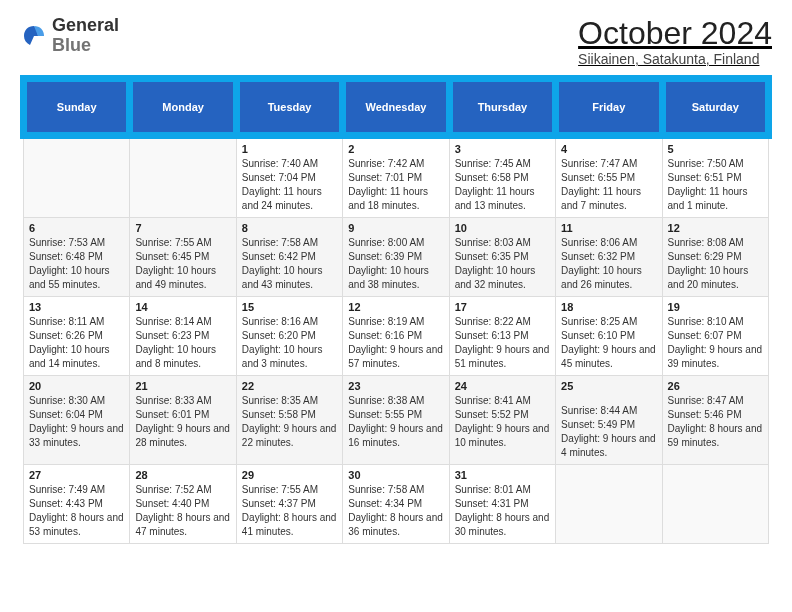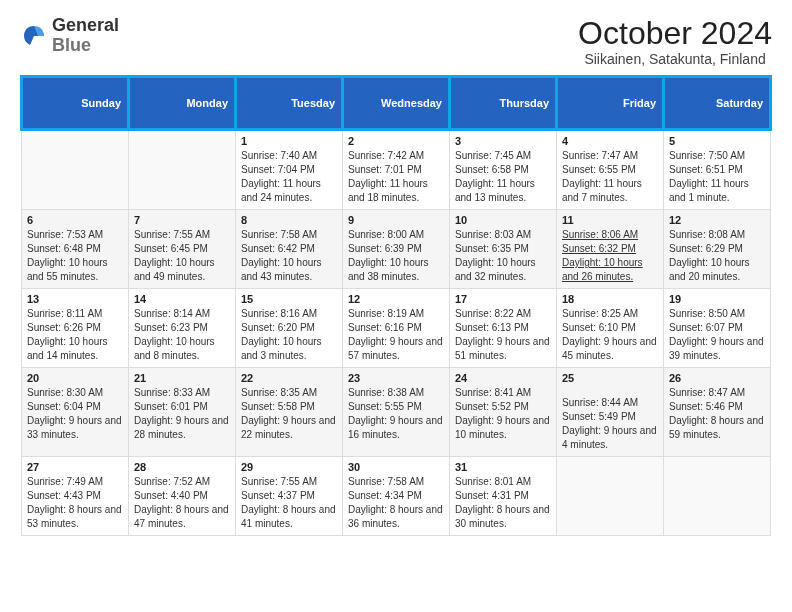--- a/index.html
+++ b/index.html
@@ -32,21 +32,22 @@
       font-weight: bold;
       line-height: 1.1;
     }
     .logo-text .general { color: #333; }
     .logo-text .blue { color: #737373; }
     .logo-icon {
       width: 28px;
       height: 28px;
     }
     .title-block {
-      text-align: center;
+      text-align: left;
+      text-decoration: underline;
     }
     .month-title {
       font-size: 32px;
       font-weight: normal;
       color: #222;
       line-height: 1.1;
     }
     .subtitle {
       font-size: 14px;
       color: #444;
@@ -55,22 +56,22 @@
       width: 100%;
       border-collapse: collapse;
       font-size: 10px;
     }
     thead tr th {
       background: #2563c0;
       color: #fff;
       font-size: 11px;
       font-weight: bold;
       padding: 19px 6px;
-      text-align: right;
-      border: 3px solid #0ea5e9;
+      text-align: center;
+      border: 7px solid #0ea5e9;
     }
     tbody tr {
       border-bottom: 1px solid #ccc;
     }
     tbody tr:nth-child(odd) {
       background: #fff;
     }
     tbody tr:nth-child(even) {
       background: #f5f5f5;
     }
@@ -191,21 +192,21 @@
 Daylight: 10 hours and 38 minutes.</div>
           </td>
           <td>
             <span class="day-num">10</span>
             <div class="day-info" style="white-space: pre-line;">Sunrise: 8:03 AM
 Sunset: 6:35 PM
 Daylight: 10 hours and 32 minutes.</div>
           </td>
           <td>
             <span class="day-num">11</span>
-            <div class="day-info" style="white-space: pre-line; text-decoration: underline;">Sunrise: 8:06 AM
+            <div class="day-info" style="white-space: pre-line;">Sunrise: 8:06 AM
 Sunset: 6:32 PM
 Daylight: 10 hours and 26 minutes.</div>
           </td>
           <td>
             <span class="day-num">12</span>
             <div class="day-info" style="white-space: pre-line;">Sunrise: 8:08 AM
 Sunset: 6:29 PM
 Daylight: 10 hours and 20 minutes.</div>
           </td>
         </tr>
@@ -241,21 +242,21 @@
 Daylight: 9 hours and 51 minutes.</div>
           </td>
           <td>
             <span class="day-num">18</span>
             <div class="day-info" style="white-space: pre-line;">Sunrise: 8:25 AM
 Sunset: 6:10 PM
 Daylight: 9 hours and 45 minutes.</div>
           </td>
           <td>
             <span class="day-num">19</span>
-            <div class="day-info" style="white-space: pre-line;">Sunrise: 8:50 AM
+            <div class="day-info" style="white-space: pre-line;">Sunrise: 8:10 AM
 Sunset: 6:07 PM
 Daylight: 9 hours and 39 minutes.</div>
           </td>
         </tr>
         <tr>
           <td>
             <span class="day-num">20</span>
             <div class="day-info" style="white-space: pre-line;">Sunrise: 8:30 AM
 Sunset: 6:04 PM
 Daylight: 9 hours and 33 minutes.</div>

